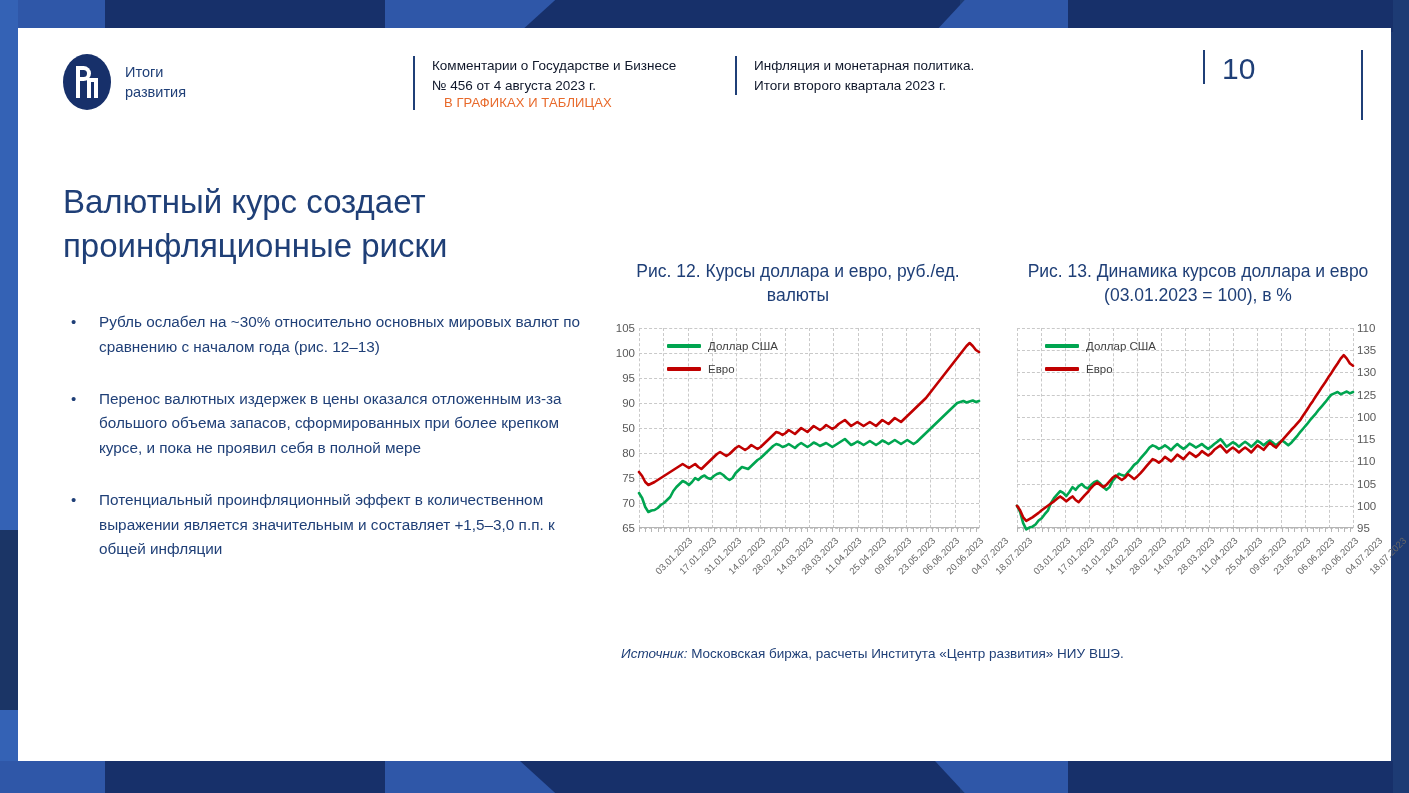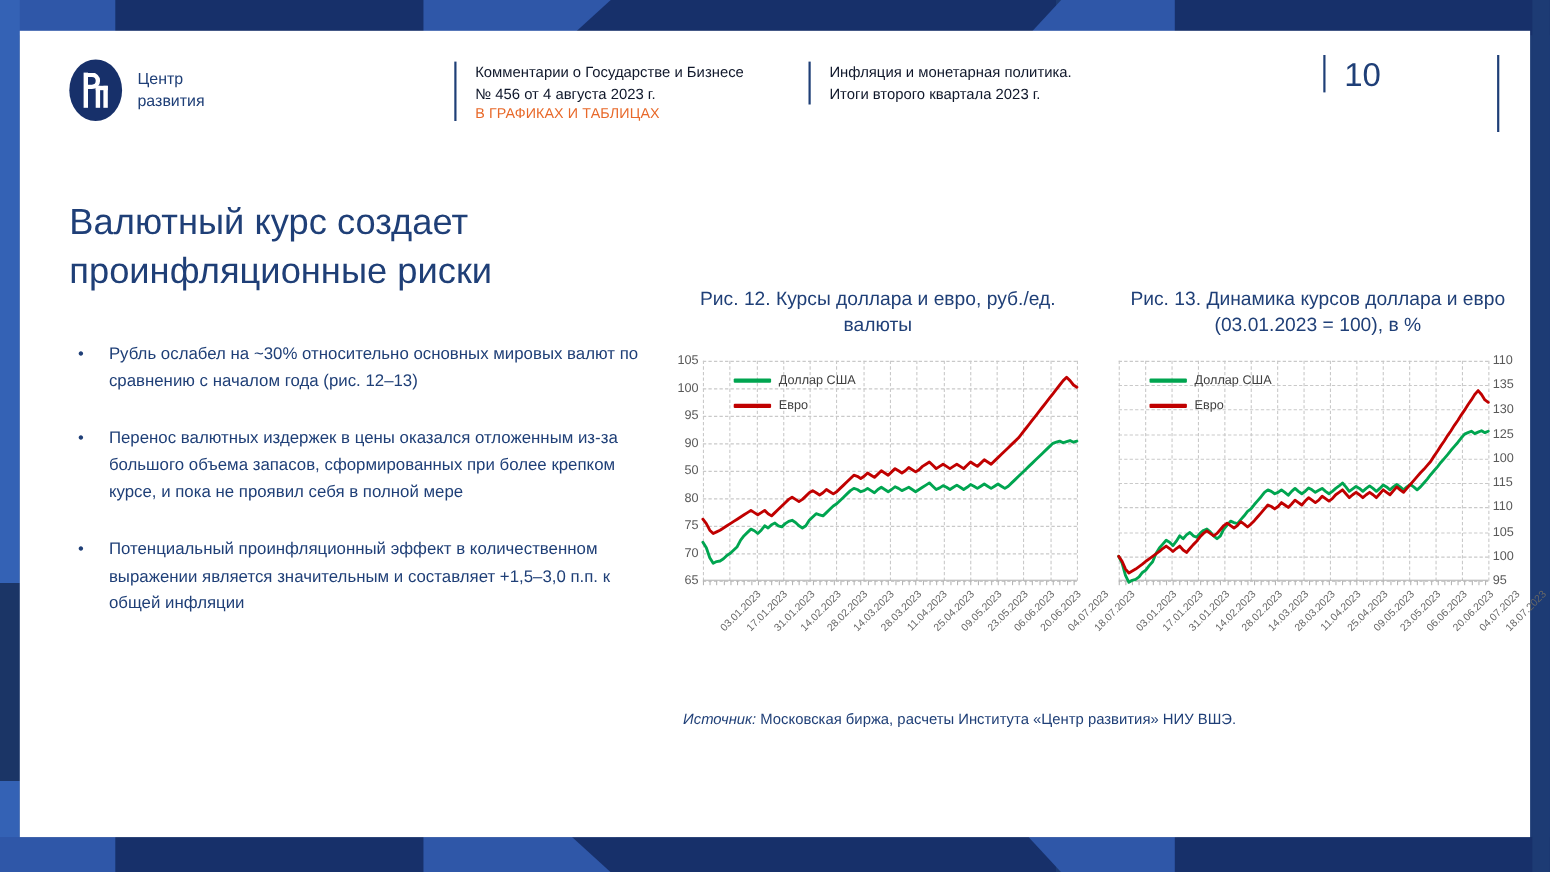--- a/index.html
+++ b/index.html
@@ -56,21 +56,21 @@
   .logo-mark .leg2{position:absolute;left:20px;top:12px;width:4px;height:20px;background:#fff;}
   .logo-mark .cross{position:absolute;left:13px;top:12px;width:11px;height:4px;background:#fff;}
   .logo-text{font-size:14.5px;color:#1f3f77;line-height:1.38;}
 
   .hdr-col{position:absolute;border-left:2px solid #1f3f77;padding-left:17px;}
   .hdr-c1{left:350px;top:2px;}
   .hdr-c2{left:672px;top:2px;}
   .hdr-c3{left:1140px;top:-4px;}
   .hdr-c4{left:1298px;top:-4px;height:70px;border-left:2px solid #1f3f77;}
   .hdr-line{font-size:13.5px;color:#0f172a;line-height:1.45;white-space:nowrap;}
-  .hdr-accent{font-size:13px;color:#e8692a;letter-spacing:.1px;}
+  .hdr-accent{font-size:13px;color:#e8692a;letter-spacing:.1px;margin-left:12px;}
   .page-num{font-size:30px;color:#1f3f77;line-height:1;padding-top:4px;}
 
   
   .title{
     position:absolute;left:45px;top:152px;width:520px;
     font-size:33px;line-height:1.32;color:#1f3f77;font-weight:400;
   }
   .bullets{position:absolute;left:45px;top:282px;width:530px;}
   .bullet{display:flex;margin-bottom:27px;}
   .bullet-dot{color:#1f3f77;font-size:15px;line-height:1.62;width:28px;flex:none;padding-left:8px;}
@@ -142,21 +142,21 @@
       <div class="logo-oval">
         <div class="logo-mark">
           <div class="stem"></div>
             <div class="bowl"></div>
           <div class="cross"></div>
             <div class="leg"></div>
             <div class="leg2"></div>
         </div>
       </div>
       <div class="logo-text">
-        <div>Центр</div>
+        <div>Итоги</div>
         <div>развития</div>
       </div>
     </div>
 
     <div class="hdr-col hdr-c1">
       <div class="hdr-line">Комментарии о Государстве и Бизнесе</div>
       <div class="hdr-line">№ 456 от 4 августа 2023 г.</div>
       <div class="hdr-accent">В ГРАФИКАХ И ТАБЛИЦАХ</div>
     </div>
 

